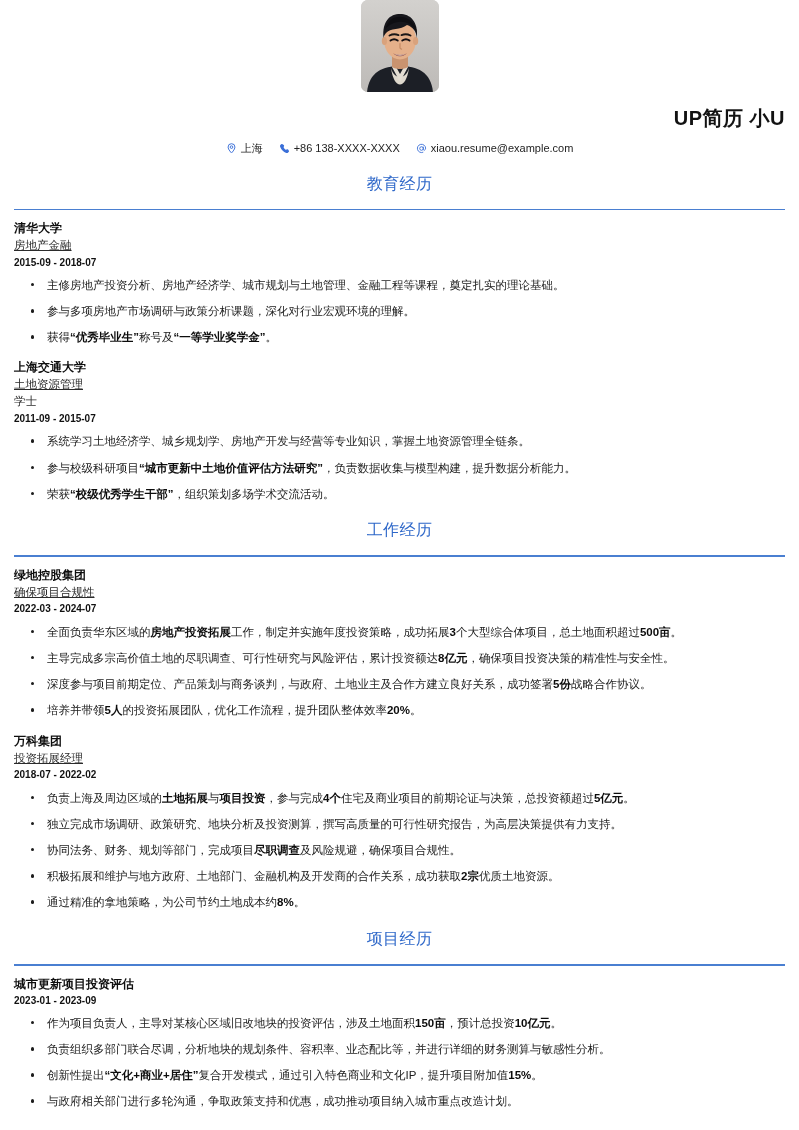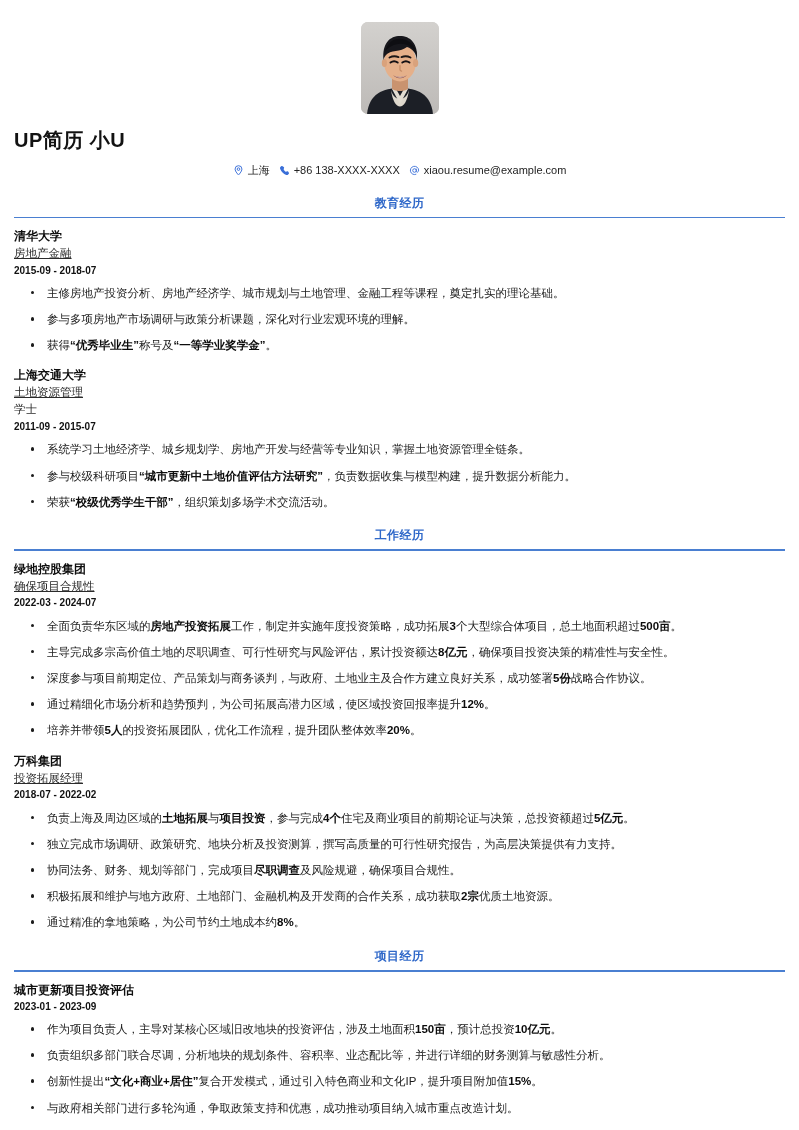--- a/index.html
+++ b/index.html
@@ -12,21 +12,21 @@
     font-family: "Liberation Sans", "DejaVu Sans", sans-serif;
     color: #1a1a1a;
     font-size: 11.5px;
     line-height: 1.5;
     padding: 0 14px;
     position: relative;
     overflow: hidden;
   }
 
   
-  .header { text-align: left; padding-top: 22px; }
+  .header { text-align: right; }
   .photo-wrap { display: flex; justify-content: center; }
   .photo {
     width: 78px; height: 92px;
     border-radius: 7px;
     overflow: hidden;
     background: #c9c7c4;
     position: relative;
   }
   .photo svg { display: block; width: 100%; height: 100%; }
 
@@ -35,38 +35,39 @@
     font-weight: 700;
     letter-spacing: 0.5px;
     margin-top: 11px;
     color: #121212;
   }
   .contact-row {
     margin-top: 7px;
     display: flex;
     justify-content: center;
     align-items: center;
+    gap: 7px;
     font-size: 11px;
     color: #232323;
   }
   .contact-item { display: inline-flex; align-items: center; gap: 4px; }
   .contact-item + .contact-item { margin-left: 9px; }
   .cicon { display: inline-flex; width: 11px; height: 11px; color: #3a6fd8; }
   .cicon svg { width: 11px; height: 11px; display: block; }
   .contact-text { white-space: nowrap; }
 
   
   .section { margin-top: 15px; }
   .section-title {
     text-align: center;
     color: #2f68c9;
-    font-weight: 700;
-    font-size: 12px;
+    font-weight: 400;
+    font-size: 16px;
     letter-spacing: 0.4px;
-    padding-bottom: 5px;
+    padding-bottom: 13px;
   }
   .section-rule {
     height: 1.6px;
     background: #4a7fd1;
     width: 100%;
     margin-bottom: 9px;
   }
 
   .entry { margin-bottom: 9px; }
   .entry:last-child { margin-bottom: 0; }
@@ -231,21 +232,20 @@
       <div class="section-title">工作经历</div>
       <div class="section-rule"></div>
       <div class="entry">
         <div class="org">绿地控股集团</div>
         <div class="role">确保项目合规性</div>
         <div class="dates">2022-03 - 2024-07</div>
         <ul class="bullets">
           <li>全面负责华东区域的<b>房地产投资拓展</b>工作，制定并实施年度投资策略，成功拓展<b>3</b>个大型综合体项目，总土地面积超过<b>500亩</b>。</li>
           <li>主导完成多宗高价值土地的尽职调查、可行性研究与风险评估，累计投资额达<b>8亿元</b>，确保项目投资决策的精准性与安全性。</li>
           <li>深度参与项目前期定位、产品策划与商务谈判，与政府、土地业主及合作方建立良好关系，成功签署<b>5份</b>战略合作协议。</li>
-          <li>通过精细化市场分析和趋势预判，为公司拓展高潜力区域，使区域投资回报率提升<b>12%</b>。</li>
           <li>培养并带领<b>5人</b>的投资拓展团队，优化工作流程，提升团队整体效率<b>20%</b>。</li>
         </ul>
       </div>
       <div class="entry">
         <div class="org">万科集团</div>
         <div class="role">投资拓展经理</div>
         <div class="dates">2018-07 - 2022-02</div>
         <ul class="bullets">
           <li>负责上海及周边区域的<b>土地拓展</b>与<b>项目投资</b>，参与完成<b>4个</b>住宅及商业项目的前期论证与决策，总投资额超过<b>5亿元</b>。</li>
           <li>独立完成市场调研、政策研究、地块分析及投资测算，撰写高质量的可行性研究报告，为高层决策提供有力支持。</li>

